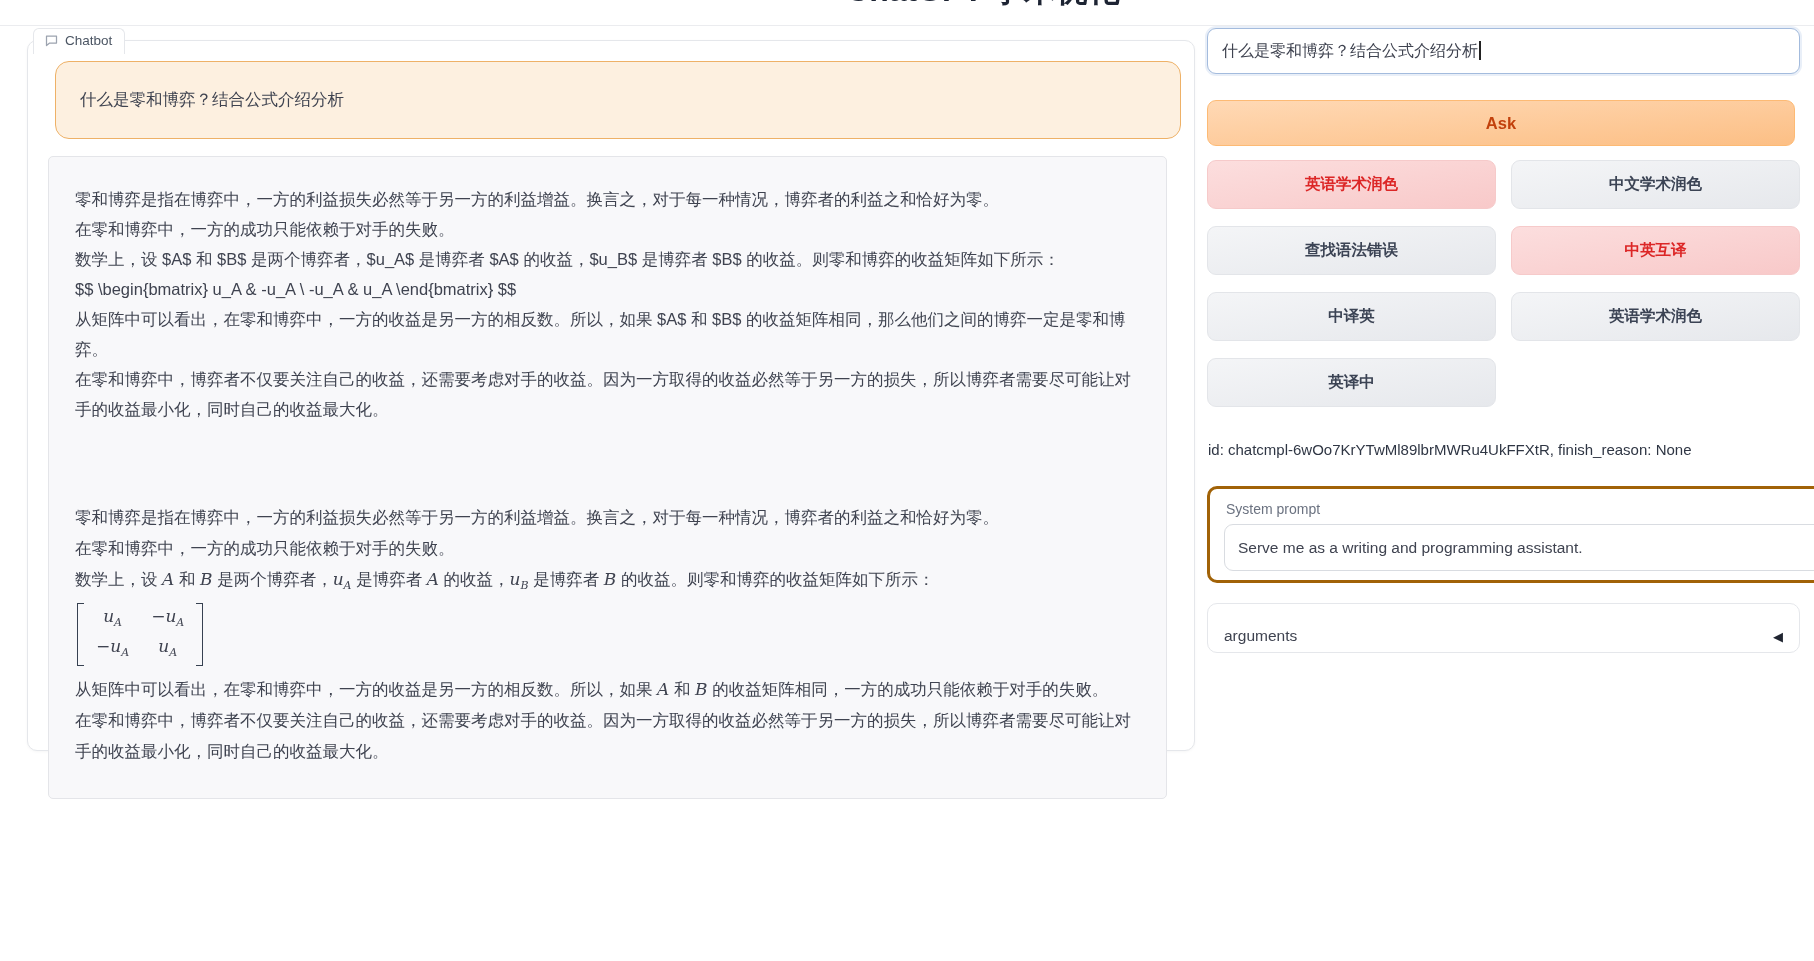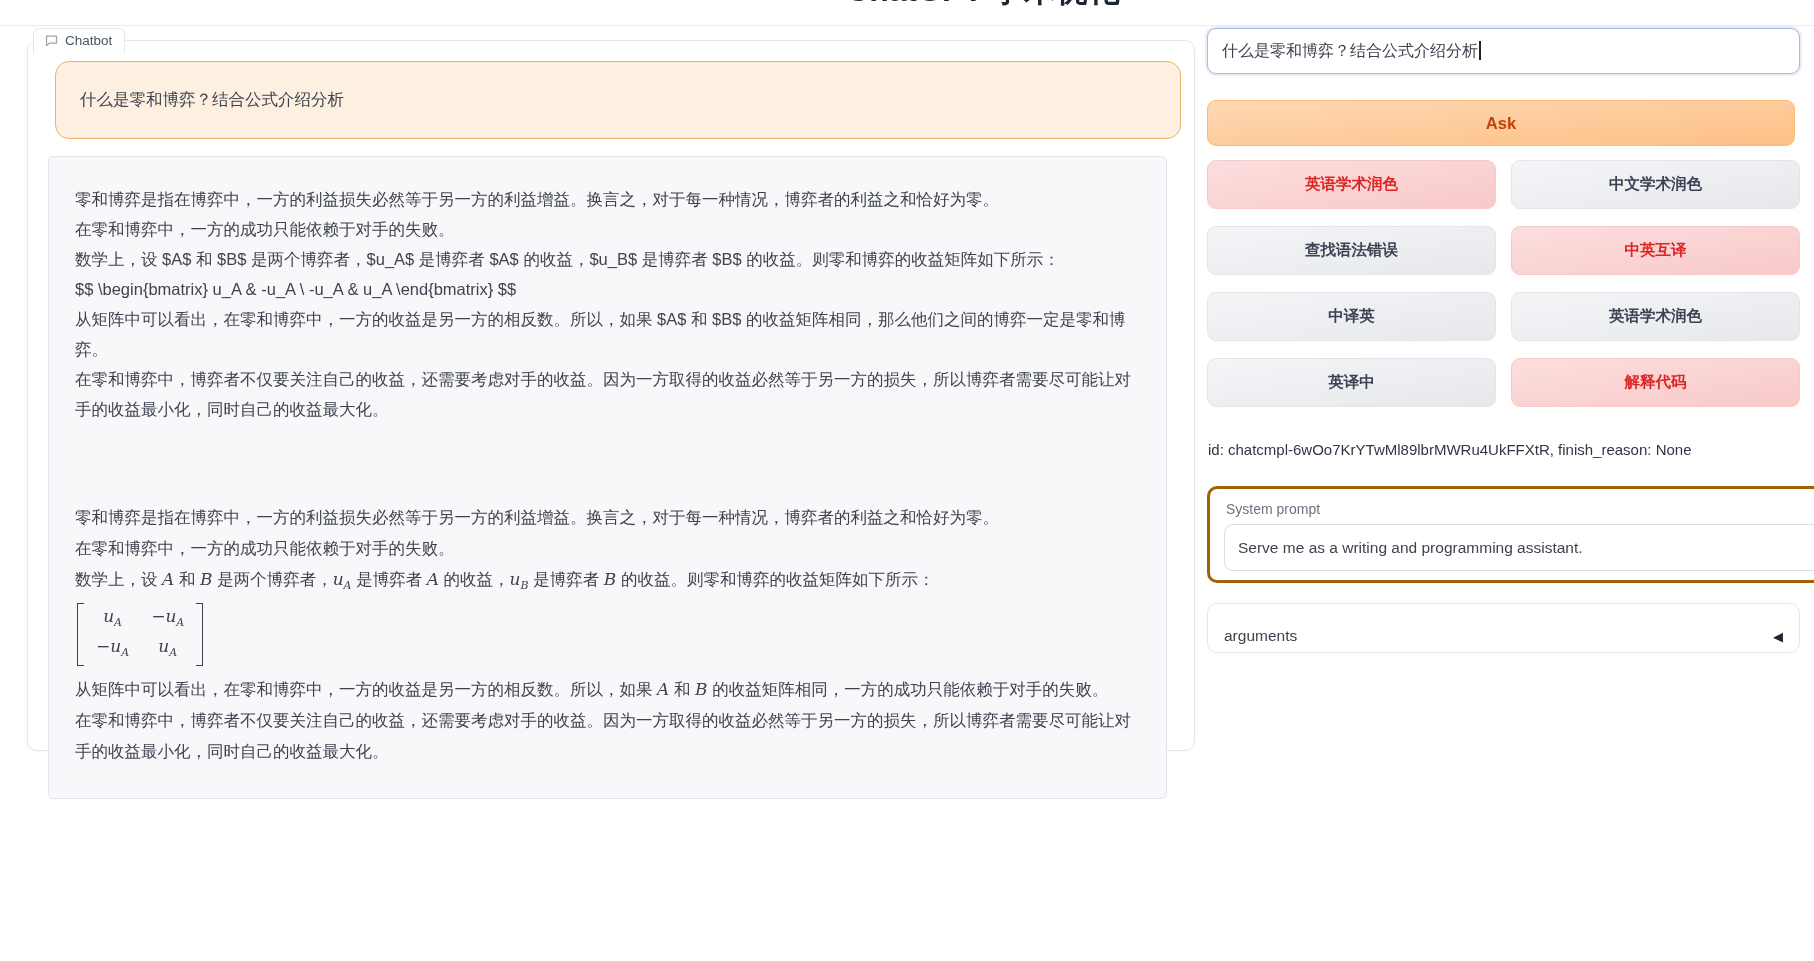--- a/index.html
+++ b/index.html
@@ -137,21 +137,20 @@
   <button class="ask">Ask</button>
 
   <div class="btn-grid">
     <button class="act red">英语学术润色</button>
     <button class="act gray">中文学术润色</button>
     <button class="act gray">查找语法错误</button>
     <button class="act red">中英互译</button>
     <button class="act gray">中译英</button>
     <button class="act gray">英语学术润色</button>
     <button class="act gray">英译中</button>
-    <button class="act red">解释代码</button>
   </div>
 
   <div class="status-line">id: chatcmpl-6wOo7KrYTwMl89lbrMWRu4UkFFXtR, finish_reason: None</div>
 
   <div class="sys-card">
     <div class="sys-label">System prompt</div>
     <div class="sys-input">
       <span>Serve me as a writing and programming assistant.</span>
     </div>
   </div>

